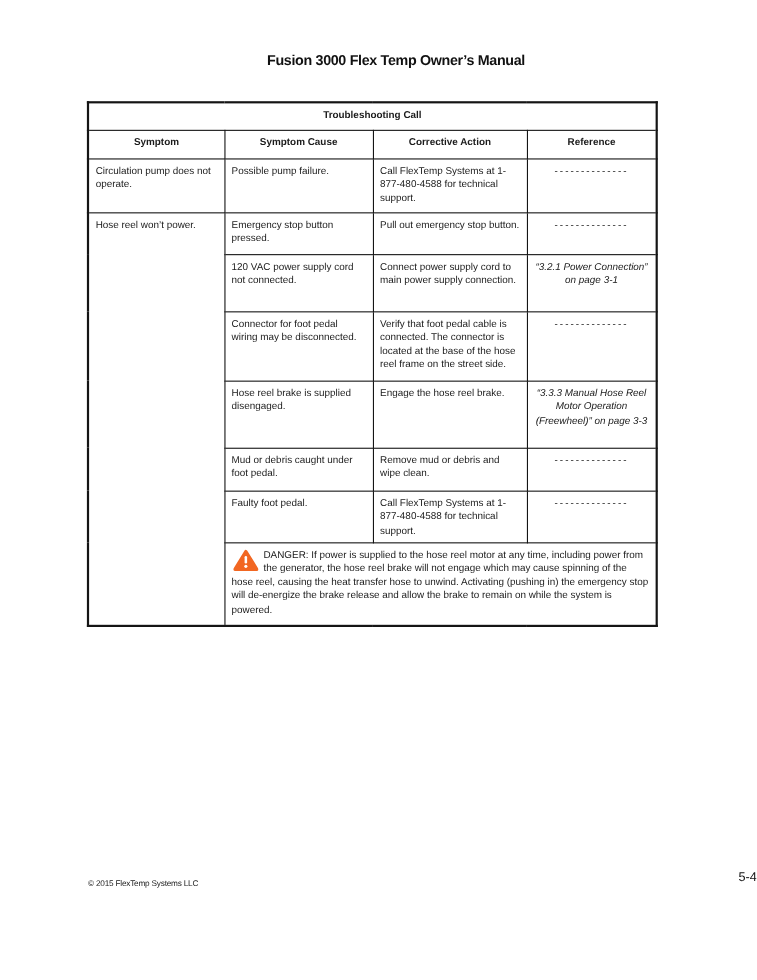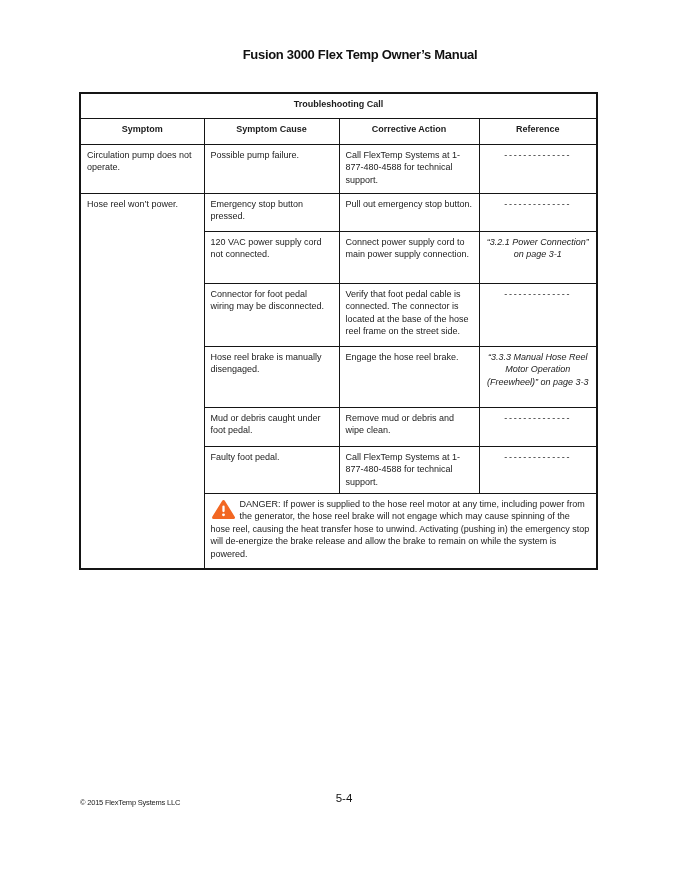--- a/index.html
+++ b/index.html
@@ -93,21 +93,21 @@
     top: 798px;
     font-size: 7.5px;
     letter-spacing: -0.2px;
     color: #222;
   }
   .footer-page {
     position: absolute;
     left: 0;
     top: 792px;
     width: 688px;
-    text-align: center;
+    text-align: right;
     font-size: 11.5px;
     color: #111;
   }
 </style>
 </head>
 <body>
 
 <div class="page">
 
   <div class="page-title">Fusion 3000 Flex Temp Owner’s Manual</div>
@@ -153,21 +153,21 @@
         <td class="ref-cell"><span class="ref-italic">“3.2.1 Power Connection” on page 3-1</span></td>
       </tr>
 
       <tr style="height:63px">
         <td>Connector for foot pedal wiring may be disconnected.</td>
         <td>Verify that foot pedal cable is connected. The connector is located at the base of the hose reel frame on the street side.</td>
         <td class="ref-cell"><span class="dashes">--------------</span></td>
       </tr>
 
       <tr style="height:61px">
-        <td>Hose reel brake is manually disengaged.</td>
+        <td>Hose reel brake is supplied disengaged.</td>
         <td>Engage the hose reel brake.</td>
         <td class="ref-cell"><span class="ref-italic">“3.3.3 Manual Hose Reel Motor Operation (Freewheel)” on page 3-3</span></td>
       </tr>
 
       <tr style="height:39px">
         <td>Mud or debris caught under foot pedal.</td>
         <td>Remove mud or debris and wipe clean.</td>
         <td class="ref-cell"><span class="dashes">--------------</span></td>
       </tr>
 

